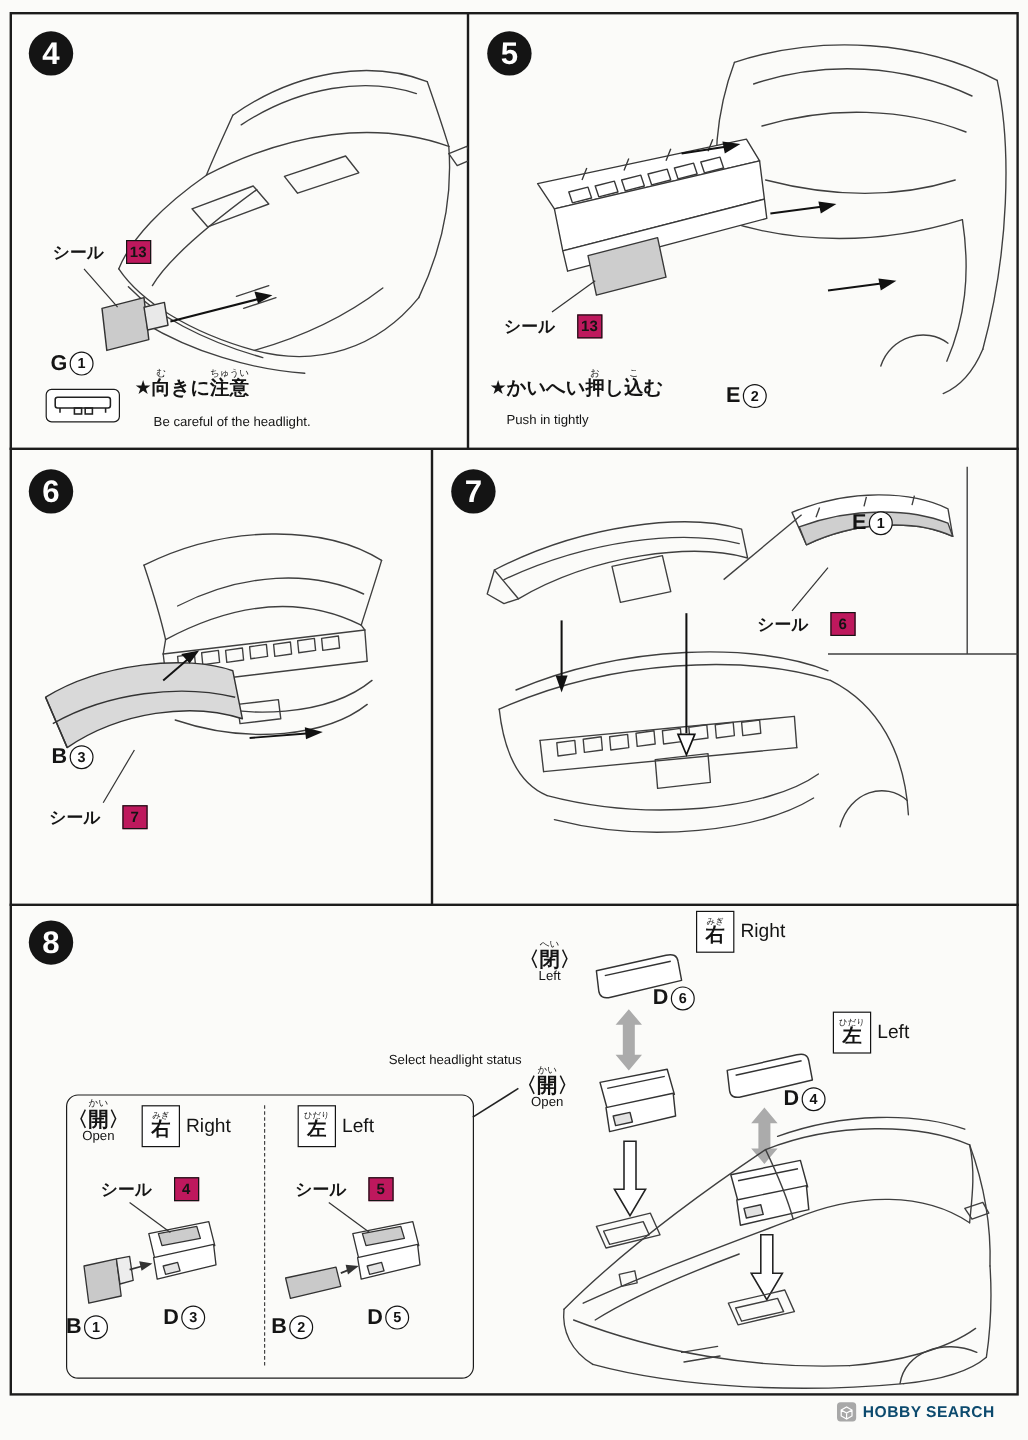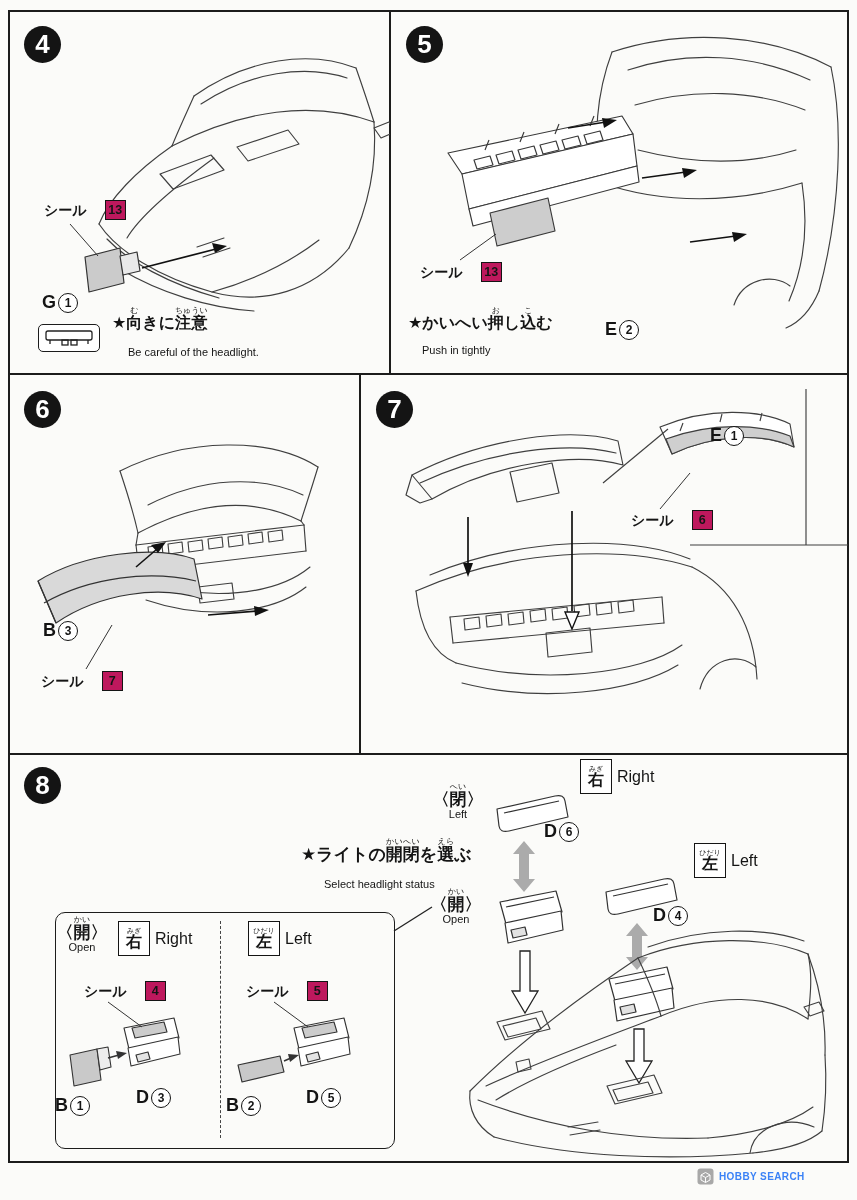--- a/index.html
+++ b/index.html
@@ -29,22 +29,22 @@
   .krow{display:flex;align-items:center;gap:5px;}
   .kbox{width:30px;height:33px;border:1.7px solid #141414;display:flex;flex-direction:column;
       align-items:center;justify-content:center;line-height:1;background:#fff;}
   .kbox .k-ruby{font-size:7px;}
   .kbox .k-main{font-size:16px;font-weight:700;}
   .k-en{font-size:16px;}
   .inset{position:absolute;border:1.7px solid #1c1c1c;border-radius:10px;}
   .dash-v{position:absolute;border-left:1.6px dashed #444;}
   .dir-box{position:absolute;border:1.6px solid #1c1c1c;border-radius:5px;background:#fff;
       display:flex;align-items:center;justify-content:center;padding:1px 2px;}
-  .watermark{position:absolute;display:flex;align-items:center;gap:5px;color:#3b82f6;
-      font-weight:700;font-size:10px;letter-spacing:.4px;}
+  .watermark{position:absolute;display:flex;align-items:center;gap:5px;color:#0c4a6e;
+      font-weight:700;font-size:13px;letter-spacing:.4px;}
 </style>
 </head>
 <body>
 
 <div class="page">
   <div class="frame"></div>
   <div class="div-line" style="left:389px;top:10px;width:2px;height:365px;"></div>
   <div class="div-line" style="left:8px;top:373px;width:841px;height:2px;"></div>
   <div class="div-line" style="left:359px;top:375px;width:2px;height:380px;"></div>
   <div class="div-line" style="left:8px;top:753px;width:841px;height:2px;"></div>
@@ -326,23 +326,20 @@
       <span class="kbox">
         <span class="k-ruby">みぎ</span>
         <span class="k-main">右</span>
       </span>
       <span class="k-en">Right</span>
     </div>
     <div class="lbl part" style="left:536px;top:66px;">
       <span>D</span>
       <span class="circ">6</span>
     </div>
-    <div class="lbl jnote jnote-lg" style="left:293px;top:82px;">
-      <span>★</span><span>ライトの</span><ruby><span>開閉</span><rt>かいへい</rt></ruby><span>を</span><ruby><span>選</span><rt>えら</rt></ruby><span>ぶ</span>
-    </div>
     <div class="lbl ennote" style="left:316px;top:123px;">Select headlight status</div>
     <div class="lbl gate" style="left:422px;top:133px;width:52px;">
       <span class="g-ruby">かい</span>
       <span class="g-base">〈開〉</span>
       <span class="g-en">Open</span>
     </div>
     <div class="lbl krow" style="left:686px;top:88px;">
       <span class="kbox">
         <span class="k-ruby">ひだり</span>
         <span class="k-main">左</span>

